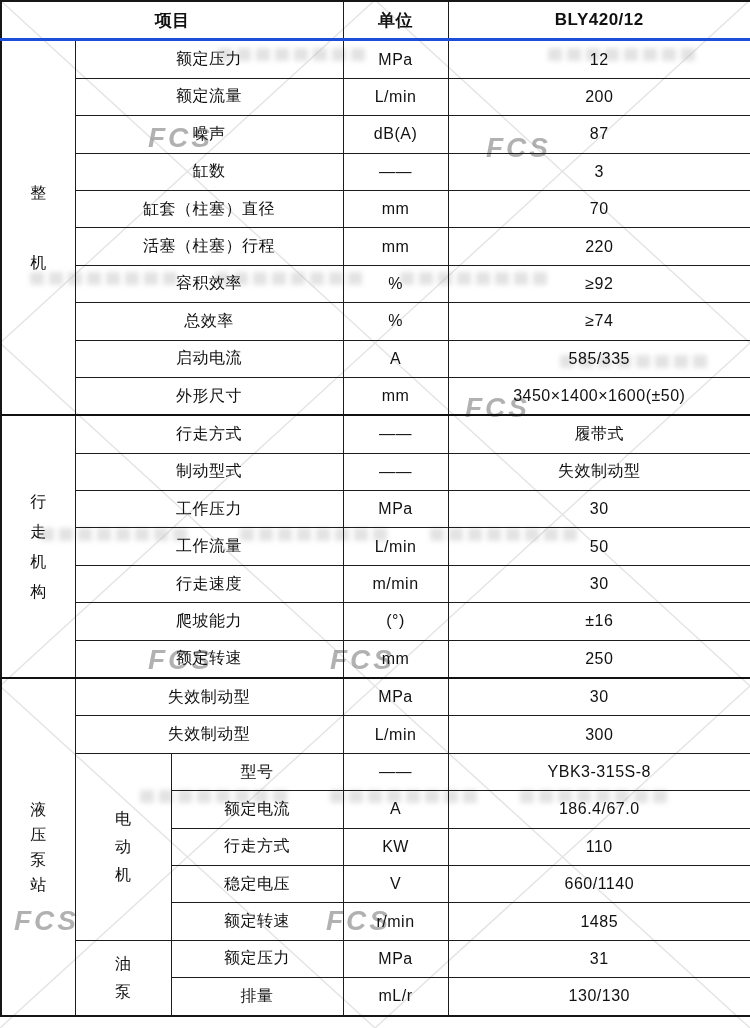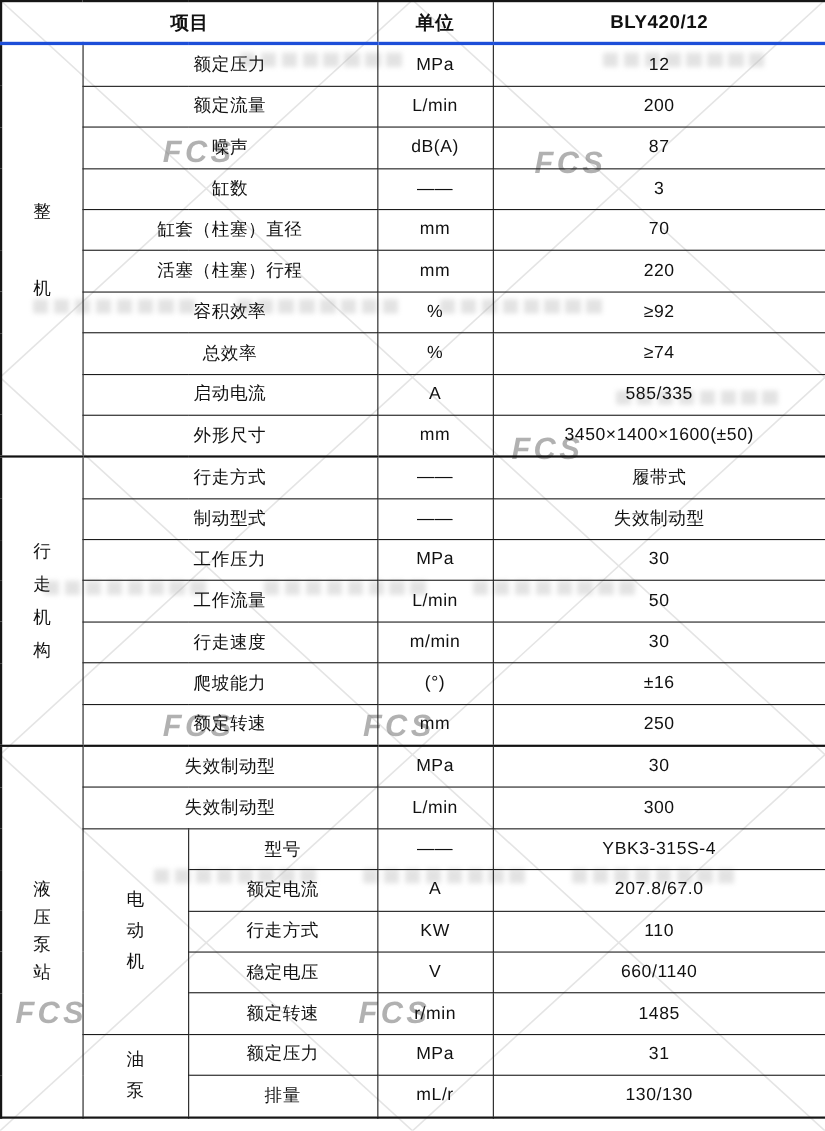--- a/index.html
+++ b/index.html
@@ -220,26 +220,26 @@
   <tr>
     <td rowspan="5" class="sec">
       <div class="vtext vgap-md">
             <span>电</span>
             <span>动</span>
             <span>机</span>
           </div>
     </td>
     <td>型号</td>
     <td>——</td>
-    <td>YBK3-315S-4</td>
+    <td>YBK3-315S-8</td>
   </tr>
   <tr>
         <td>额定电流</td>
         <td>A</td>
-        <td>207.8/67.0</td>
+        <td>186.4/67.0</td>
       </tr>
   <tr>
         <td>行走方式</td>
         <td>KW</td>
         <td>110</td>
       </tr>
   <tr>
         <td>稳定电压</td>
         <td>V</td>
         <td>660/1140</td>

